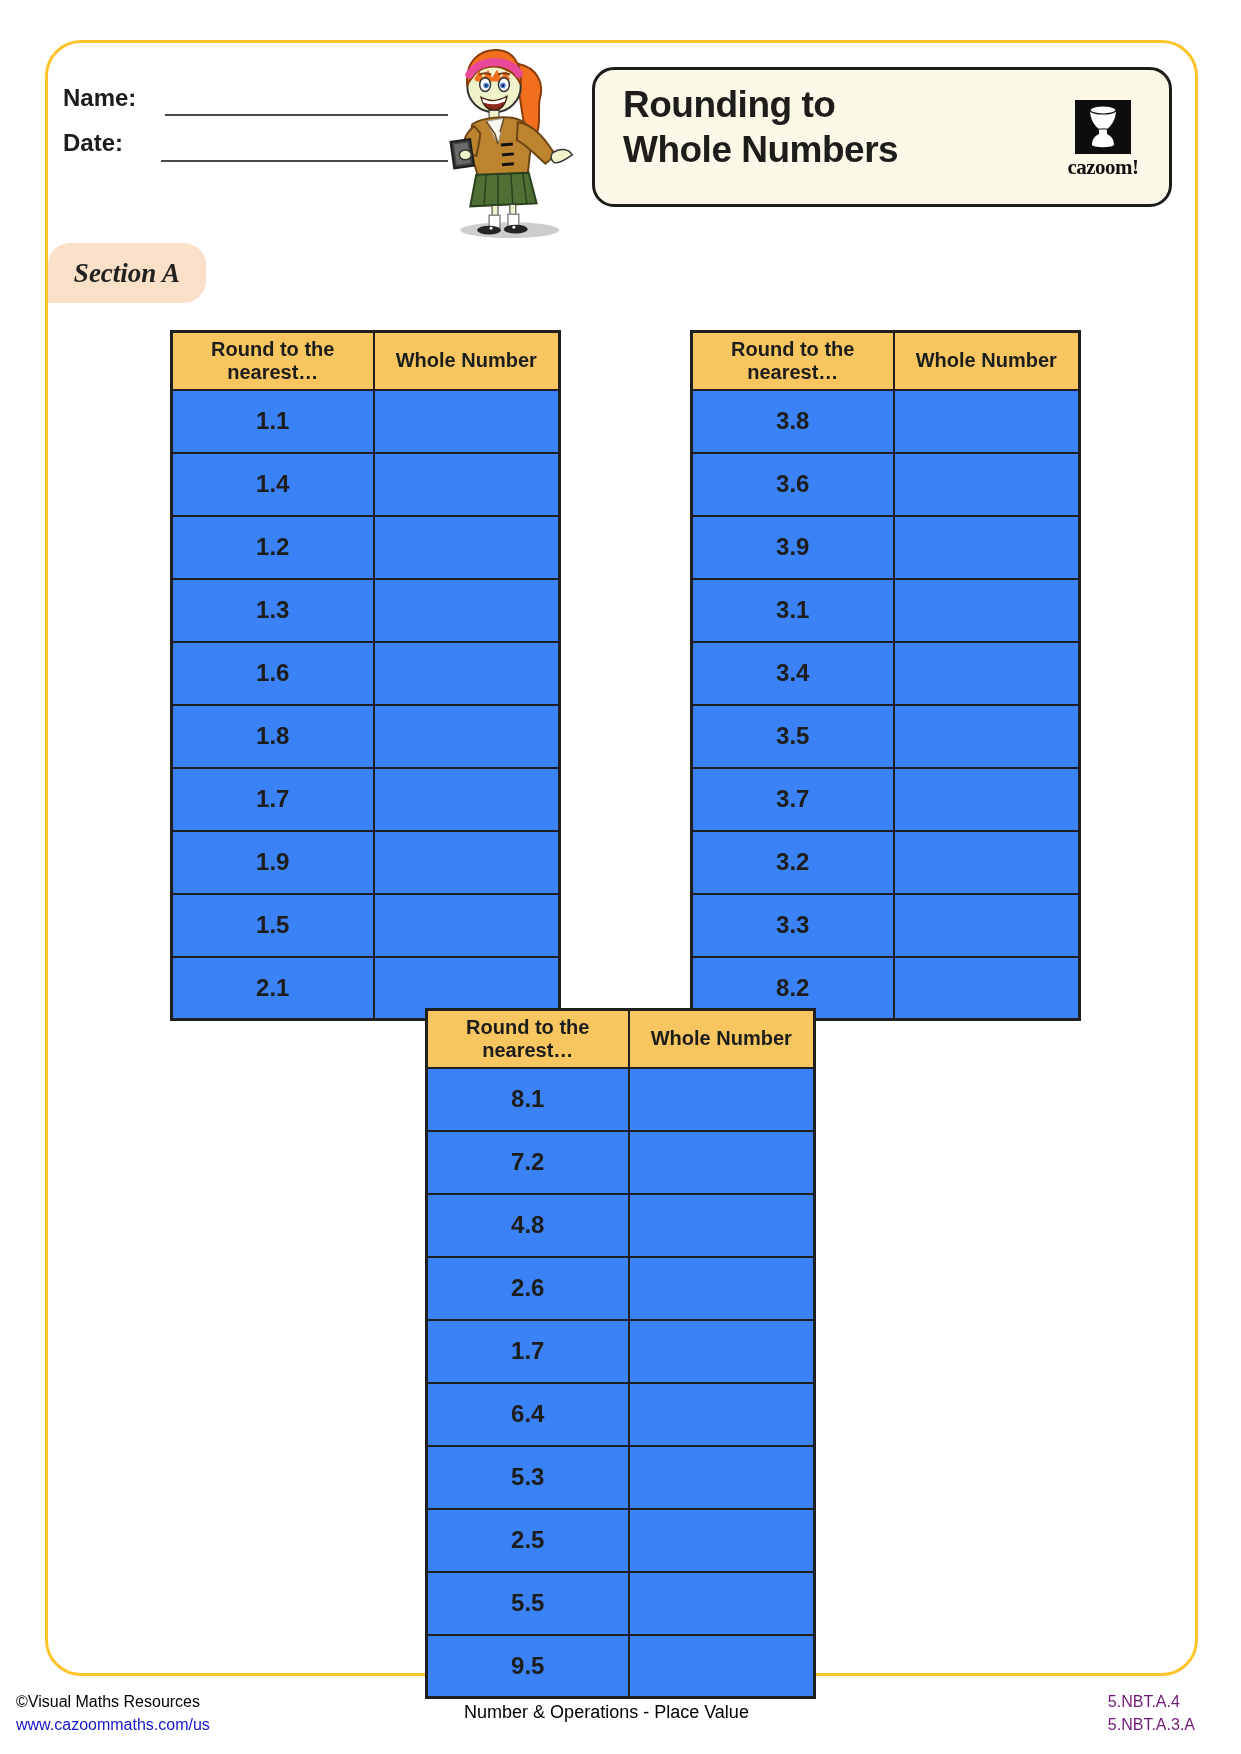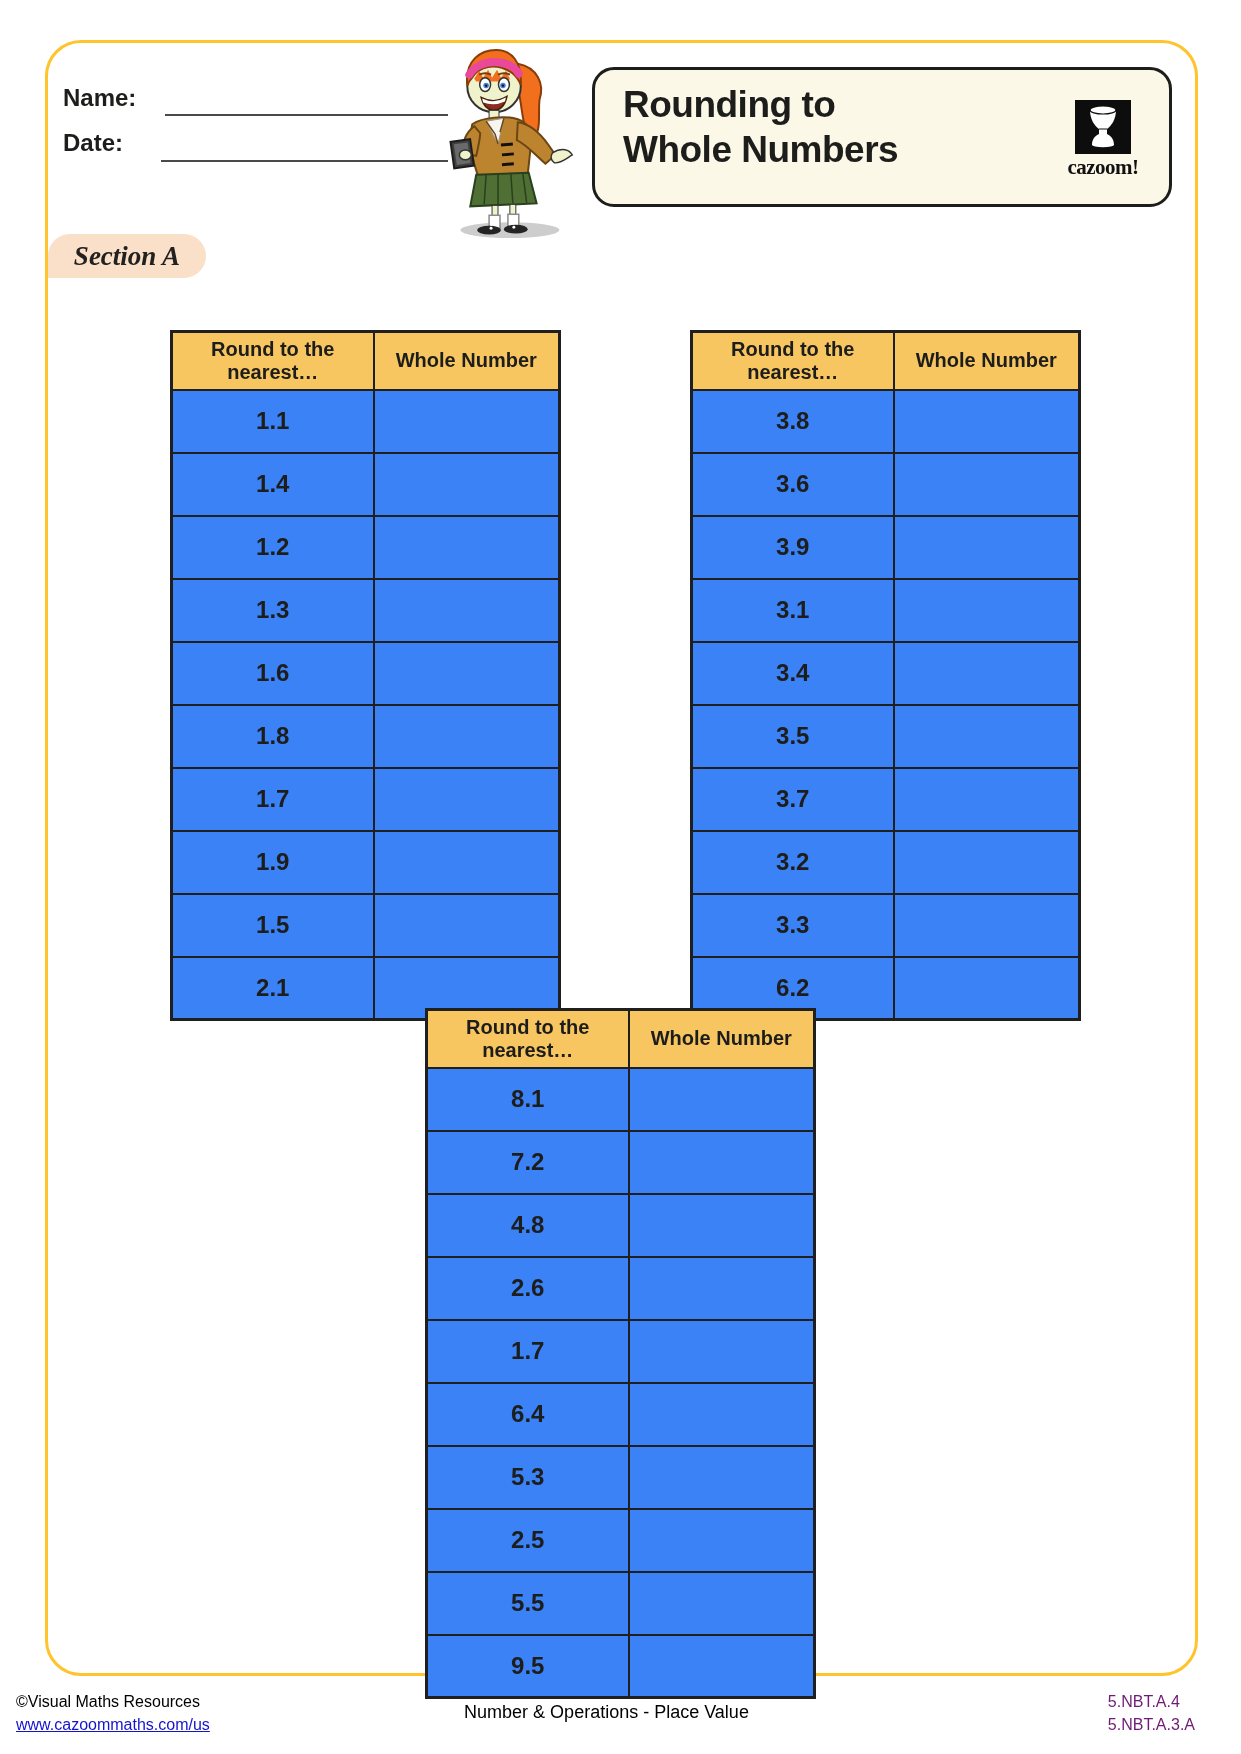--- a/index.html
+++ b/index.html
@@ -26,41 +26,41 @@
     position:absolute;left:592px;top:67px;width:580px;height:140px;
     background:var(--title-box-bg,#FCF8E7);border:3px solid #1d1d1b;border-radius:22px;
     box-sizing:border-box;
   }
   .titletext{position:absolute;left:28px;top:12px;font-weight:bold;font-size:37px;line-height:45px;color:#1d1d1b;letter-spacing:-.5px;}
   .logo{position:absolute;right:14px;top:30px;width:104px;text-align:center;}
   .logo svg{width:56px;height:54px;display:block;margin:0 auto;}
   .logotext{font-family:"Liberation Serif", serif;font-weight:bold;font-size:21px;color:#111;margin-top:1px;letter-spacing:-.5px;}
   
   .badge{
-    position:absolute;left:48px;top:234px;width:158px;height:44px;
+    position:absolute;left:48px;top:243px;width:158px;height:60px;
     background:var(--section-badge,#FAE0C8);border-radius:22px 22px 22px 0;
     display:flex;align-items:center;justify-content:center;text-align:center;
   }
   .badge span{font-family:"Liberation Serif", serif;font-style:italic;font-weight:bold;font-size:27px;color:#22211f;}
   
   table.rt{position:absolute;border-collapse:collapse;table-layout:fixed;background:#3b82f6;border:3px solid #1f1f1f;}
   #t1{left:170px;top:330px;}
   #t2{left:690px;top:330px;}
   #t3{left:425px;top:1008px;}
   .rt th,.rt td{border:2px solid #1f1f1f;box-sizing:border-box;}
   .rt th{
     background:var(--table-header,#F8C660);font-weight:bold;font-size:20px;line-height:23px;
     height:58px;text-align:center;vertical-align:middle;padding:2px 18px;color:#1d1d1b;
   }
   .rt td{height:63px;text-align:center;vertical-align:middle;font-weight:bold;font-size:24px;color:#1d1d1b;}
   
   .footer{position:absolute;left:16px;top:1688px;width:1181px;height:60px;font-size:16px;}
   .f-left{position:absolute;left:0;top:2px;line-height:23px;}
   .f-copy{color:#000;}
-  .f-link{color:var(--link-blue,#1414CC);text-decoration:underline;cursor:pointer;}
+  .f-link{color:var(--link-blue,#1414CC);cursor:pointer;}
   .f-center{position:absolute;left:50%;top:14px;transform:translateX(-50%);font-size:18px;color:#000;white-space:nowrap;}
   .f-right{position:absolute;right:2px;top:2px;text-align:left;line-height:23px;color:#701a75;}
 </style>
 </head>
 <body>
 
 <div class="frame"></div>
 
 <span class="fieldlabel" id="name-label">Name:</span>
 <div class="write-line" id="name-line"></div>
@@ -230,21 +230,21 @@
       </tr>
       <tr>
         <td>3.2</td>
         <td></td>
       </tr>
       <tr>
         <td>3.3</td>
         <td></td>
       </tr>
       <tr>
-        <td>6.2</td>
+        <td>8.2</td>
         <td></td>
       </tr>
     </tbody>
 </table>
 
 <table class="rt" id="t3">
   <colgroup>
       <col style="width:202px">
       <col style="width:186px">
     </colgroup>

